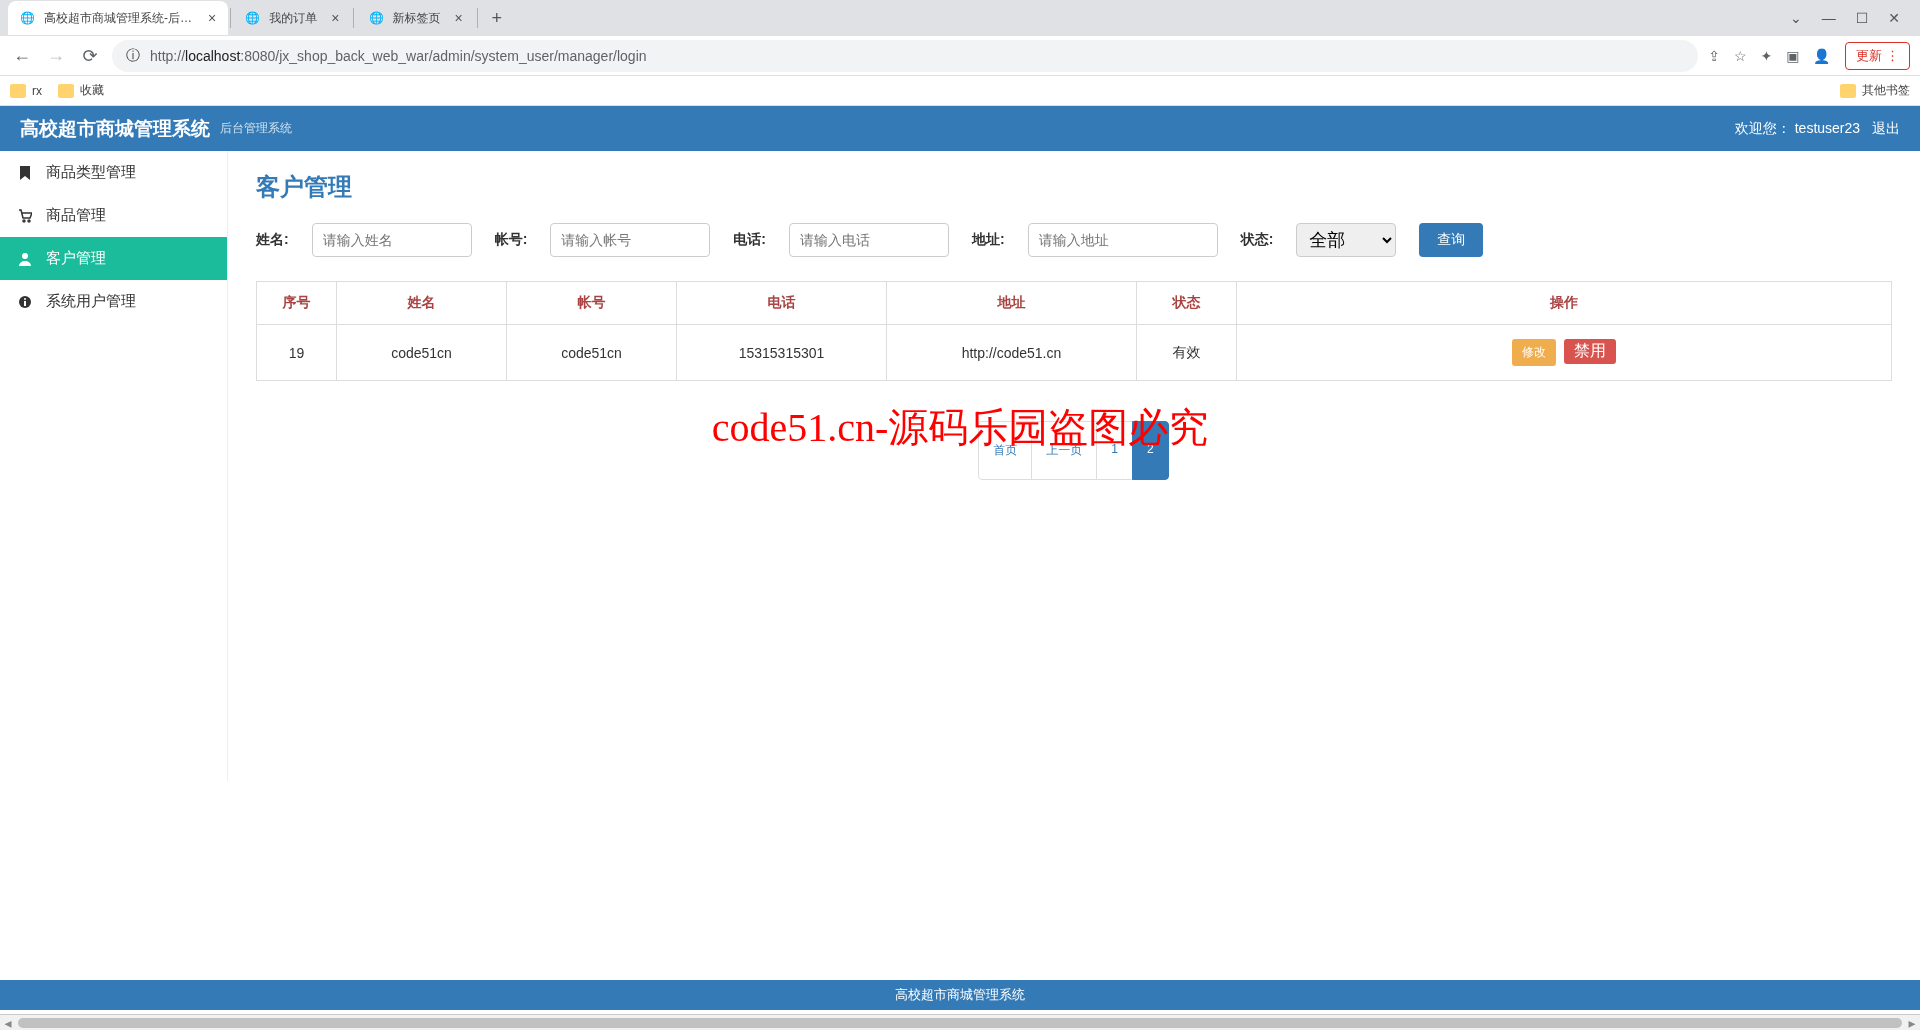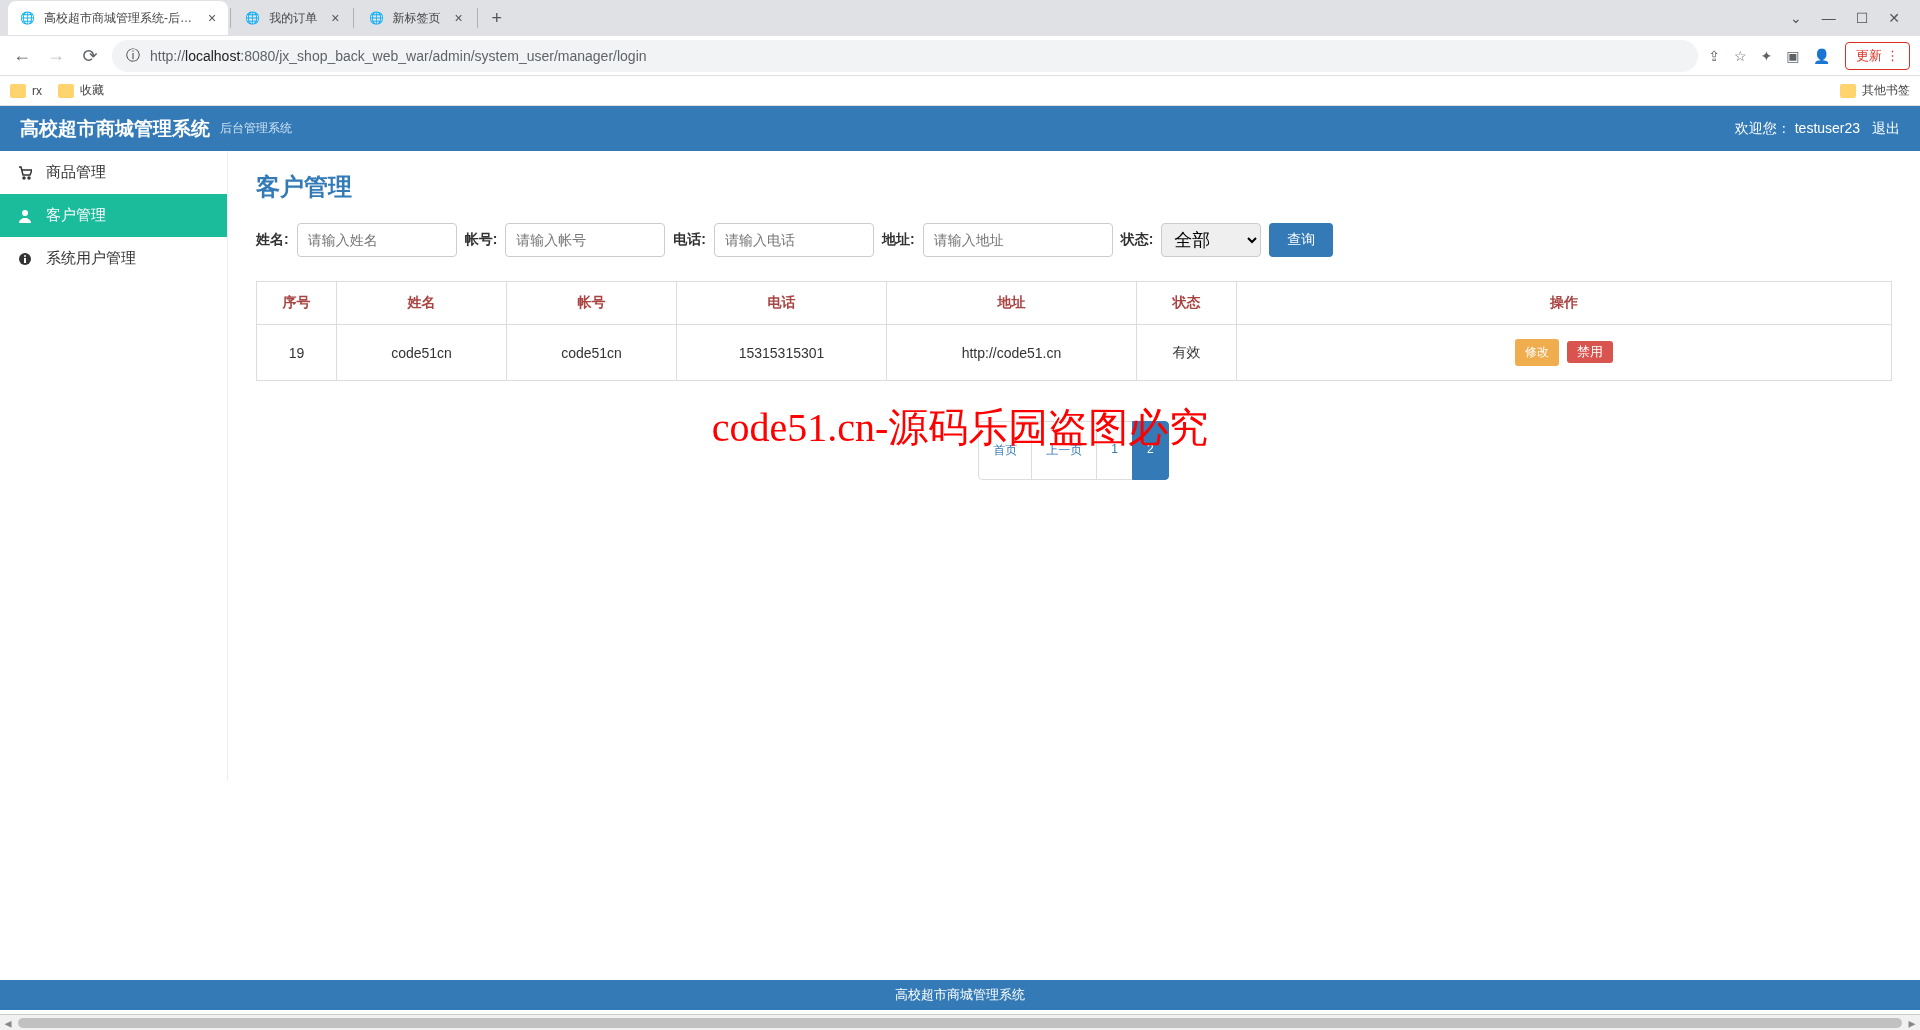--- a/index.html
+++ b/index.html
@@ -42,32 +42,32 @@
     
     .layout { display: flex; min-height: 630px; }
     .sidebar { width: 228px; background: #fff; border-right: 1px solid #eee; }
     .sidebar-item { display: flex; align-items: center; padding: 12px 18px; gap: 12px; cursor: pointer; color: #333; font-size: 15px; }
     .sidebar-item.active { background: #1abc9c; color: #fff; }
     .sidebar-icon { width: 16px; display: inline-flex; }
     
     .main { flex: 1; padding: 20px 28px; }
     .page-title { color: #337ab7; font-size: 24px; font-weight: bold; margin-bottom: 20px; }
     
-    .filter-bar { display: flex; align-items: center; gap: 8px; margin-bottom: 24px; flex-wrap: wrap; }
+    .filter-bar { display: flex; align-items: center; gap: 23px; margin-bottom: 24px; flex-wrap: wrap; }
     .filter-label { font-weight: bold; font-size: 14px; }
     .filter-input { height: 34px; padding: 0 10px; border: 1px solid #ccc; border-radius: 4px; font-size: 14px; width: 160px; }
     .filter-input.addr { width: 190px; }
     .filter-select { height: 34px; padding: 0 8px; border: 1px solid #ccc; border-radius: 4px; font-size: 18px; width: 100px; }
     .search-btn { background: #337ab7; color: #fff; border: none; height: 34px; padding: 0 18px; border-radius: 4px; font-size: 14px; cursor: pointer; }
     
     .data-table { width: 100%; border-collapse: collapse; }
     .data-table th { background: #fff; color: #a94442; font-weight: bold; text-align: center; padding: 12px 8px; border: 1px solid #ddd; font-size: 14px; }
     .data-table td { text-align: center; padding: 14px 8px; border: 1px solid #ddd; color: #333; font-size: 14px; }
     .btn-edit { background: #f0ad4e; color: #fff; border: none; padding: 5px 10px; border-radius: 3px; font-size: 12px; cursor: pointer; }
-    .btn-disable { background: #d9534f; color: #fff; border: none; padding: 2px 10px; border-radius: 3px; font-size: 13px; cursor: pointer; margin-left: 4px; }
+    .btn-disable { background: #d9534f; color: #fff; border: none; padding: 2px 10px; border-radius: 3px; font-size: 16px; cursor: pointer; margin-left: 4px; }
     
     .pagination { display: flex; justify-content: center; margin-top: 40px; }
     .page-item { border: 1px solid #ddd; padding: 20px 14px; color: #337ab7; cursor: pointer; margin-left: -1px; font-size: 12px; background: #fff; }
     .page-item:first-child { border-radius: 4px 0 0 4px; }
     .page-item:last-child { border-radius: 0 4px 4px 0; }
     .page-item.active { background: #337ab7; color: #fff; border-color: #337ab7; }
     
     .footer { position: fixed; bottom: 20px; left: 0; right: 0; background: #337ab7; color: #fff; text-align: center; padding: 6px 0; font-size: 13px; }
     
     .watermark { position: absolute; top: 400px; left: 50%; transform: translateX(-50%); color: #ff0000; font-size: 40px; font-family: SimSun, serif; pointer-events: none; white-space: nowrap; z-index: 100; }
@@ -152,20 +152,28 @@
   <span class="app-subtitle">后台管理系统</span>
   <span class="welcome">
     <span>欢迎您：</span>
     <span>testuser23</span>
     <span class="logout">退出</span>
   </span>
 </div>
 
 <div class="layout">
   <div class="sidebar">
+    <div class="sidebar-item">
+      <span class="sidebar-icon">
+          <svg width="14" height="14" viewBox="0 0 14 14">
+            <path d="M2 0h10v14l-5-4-5 4z" fill="currentColor"></path>
+          </svg>
+        </span>
+      <span>商品类型管理</span>
+    </div>
     <div class="sidebar-item">
       <span class="sidebar-icon">
           <svg width="14" height="14" viewBox="0 0 14 14">
             <path d="M1 1h2l2 8h7l2-5H4M5 12a1 1 0 102 0 1 1 0 00-2 0M10 12a1 1 0 102 0 1 1 0 00-2 0" stroke="currentColor" fill="none" stroke-width="1.5"></path>
           </svg>
         </span>
       <span>商品管理</span>
     </div>
     <div class="sidebar-item active">
       <span class="sidebar-icon">

